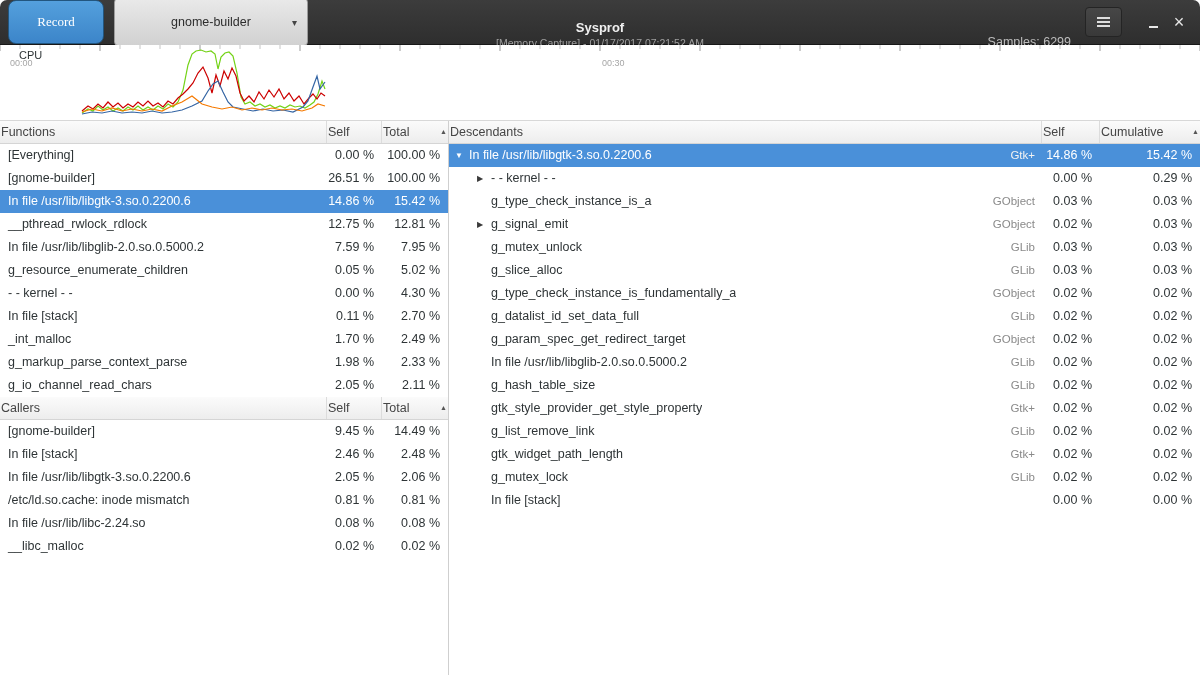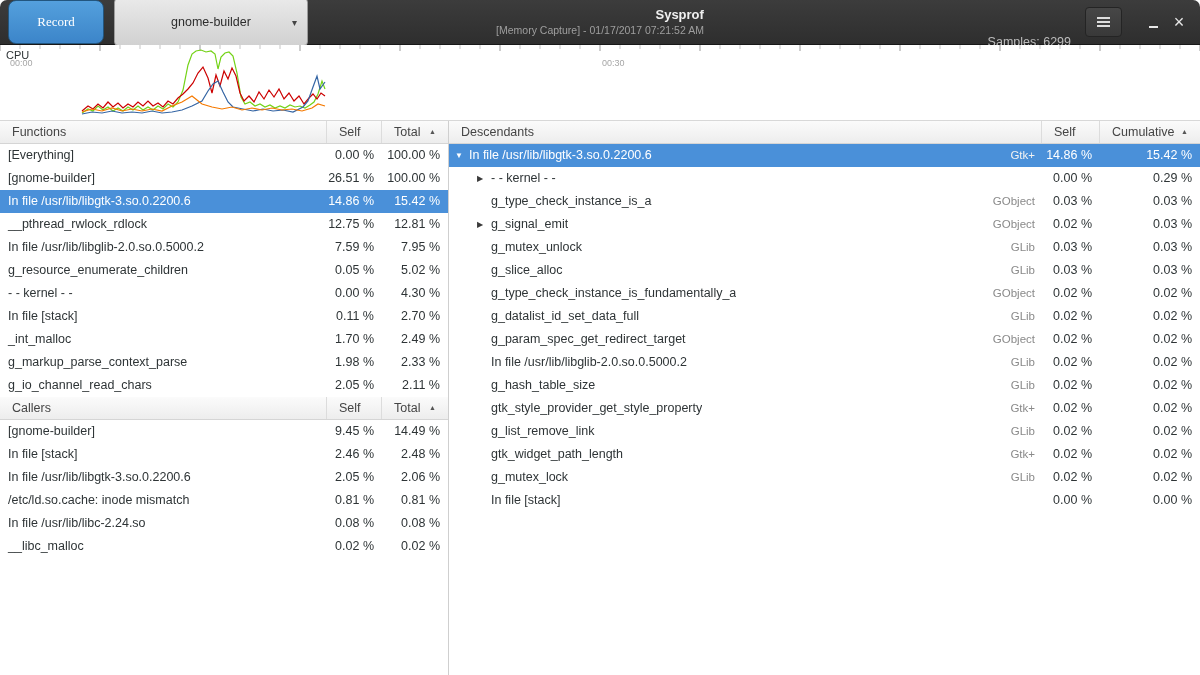--- a/index.html
+++ b/index.html
@@ -5,47 +5,47 @@
   * { box-sizing: border-box; margin: 0; padding: 0; }
   html, body { width: 1200px; height: 675px; }
   body { font-family: "Liberation Sans", "DejaVu Sans", sans-serif; background: #fff; }
   .window { width: 1200px; height: 675px; display: flex; flex-direction: column; overflow: hidden; border-radius: 7px 7px 0 0; background: #fff; }
 
   
   .headerbar { height: 45px; flex: 0 0 45px; background: linear-gradient(#3c3c3c, #2e2e2e); border-bottom: 1px solid #181818; display: flex; align-items: center; padding: 0 8px; position: relative; }
   .record-btn { height: 44px; width: 96px; background: linear-gradient(#54a0dd, #3c85c9); border: 1px solid #22567f; border-radius: 8px; color: #fff; font-size: 13px; font-family: Liberation Serif, serif; cursor: default; }
   .proc-btn { height: 48px; width: 194px; margin-left: 10px; background: linear-gradient(#e9e9e9, #d1d1d1); border: 1px solid #9c9c9c; border-radius: 4px; color: #2d2d2d; font-size: 12.5px; font-family: inherit; display: flex; align-items: center; justify-content: center; position: relative; }
   .caret { position: absolute; right: 10px; font-size: 10px; color: #444; }
-  .title-block { position: absolute; left: 50%; transform: translateX(-50%); text-align: right; top: 7px; }
+  .title-block { position: absolute; left: 50%; transform: translateX(-50%); text-align: center; top: 20px; }
   .title { font-size: 13px; font-weight: bold; color: #f0f0f0; line-height: 16px; }
   .subtitle { font-size: 10.5px; color: #9f9f9f; line-height: 14px; }
   .header-right { margin-left: auto; display: flex; align-items: center; }
   .samples { color: #bdbdbd; font-size: 12.5px; margin-right: 14px; margin-top: 40px; }
   .menu-btn { width: 37px; height: 30px; background: linear-gradient(#474747, #393939); border: 1px solid #242424; border-radius: 4px; display: flex; align-items: center; justify-content: center; }
   .hamburger { width: 13px; height: 2px; background: #dedede; box-shadow: 0 -4px 0 #dedede, 0 4px 0 #dedede; display: block; }
   .win-btn { width: 26px; height: 30px; background: transparent; border: none; color: #e8e8e8; display: flex; align-items: center; justify-content: center; font-family: inherit; }
   .min-btn { margin-left: 18px; }
   .min-glyph { width: 9px; height: 2px; background: #e8e8e8; display: block; margin-top: 10px; }
   .close-glyph { font-size: 18px; line-height: 1; }
 
   
   .cpu-area { height: 76px; flex: 0 0 76px; position: relative; background: #fff; border-bottom: 1px solid #d8d8d8; }
   .cpu-area svg { position: absolute; left: 0; top: 0; }
-  .cpu-label { position: absolute; top: 4px; left: 6px; font-size: 11px; color: #2e3436; }
+  .cpu-label { position: absolute; top: 4px; left: 19px; font-size: 11px; color: #2e3436; }
   .tick-label { position: absolute; font-size: 9px; color: #a6a6a6; top: 13px; }
   .t0 { left: 10px; }
   .t30 { left: 602px; }
 
   
   .main { flex: 1; display: flex; min-height: 0; }
   .left-pane { width: 449px; flex: 0 0 449px; border-right: 1px solid #cfcfcf; background: #fff; }
   .right-pane { flex: 1; min-width: 0; background: #fff; }
 
   .thead { display: flex; height: 23px; background: linear-gradient(#fbfbfb, #ededed); border-bottom: 1px solid #d5d5d5; color: #454545; font-size: 12.5px; }
-  .th { line-height: 22px; padding: 0 12px; border-right: 1px solid #dcdcdc; overflow: hidden; white-space: nowrap; }
+  .th { line-height: 22px; padding: 0 1px; border-right: 1px solid #dcdcdc; overflow: hidden; white-space: nowrap; }
   .th:last-child { border-right: none; }
   .th.name { flex: 1; min-width: 0; }
   .th.sortcol { display: flex; justify-content: space-between; align-items: center; }
   .sort { font-size: 7px; color: #555; margin-left: 4px; }
 
   .left-pane .th.self,  .left-pane .cell.self  { width: 55px; flex: 0 0 55px; }
   .left-pane .th.total, .left-pane .cell.total { width: 66px; flex: 0 0 66px; }
   .right-pane .th.self, .right-pane .cell.self { width: 58px; flex: 0 0 58px; }
   .right-pane .th.cum,  .right-pane .cell.cum  { width: 100px; flex: 0 0 100px; text-align: right; }
 

